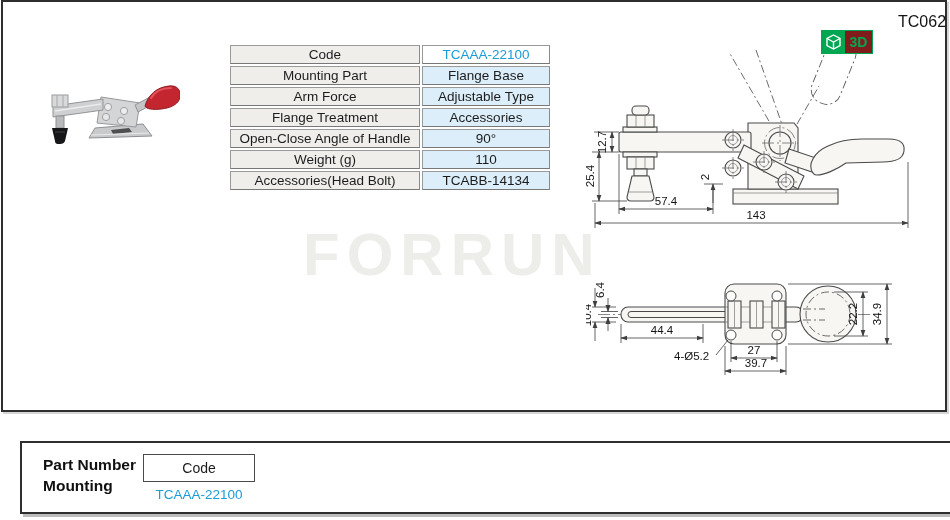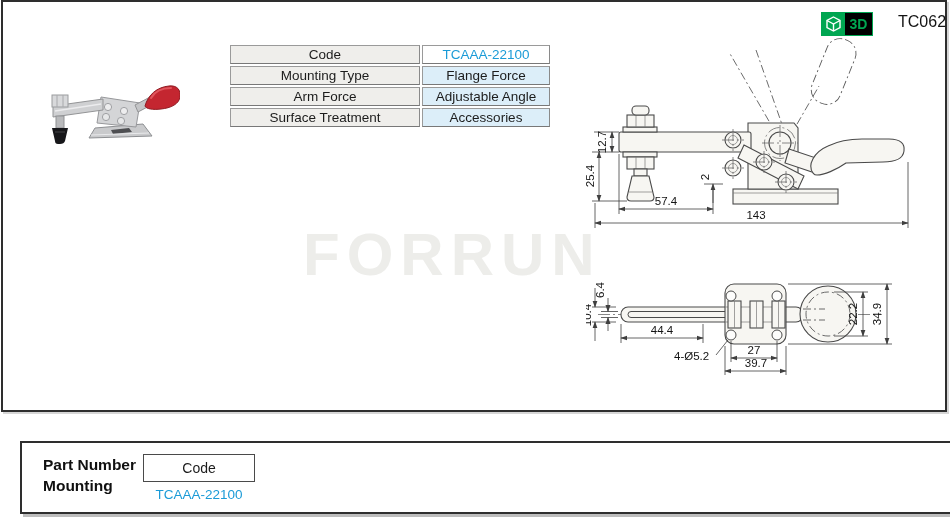--- a/index.html
+++ b/index.html
@@ -43,22 +43,22 @@
   #top-view{left:583px;top:258px;}
   .part{fill:#f7f6f2;stroke:#4a4a4a;stroke-width:1.1;}
   .ln{stroke:#4a4a4a;stroke-width:1;fill:none;}
   .thin{stroke:#7a7a7a;stroke-width:0.7;fill:none;}
   .dash{stroke:#5a5a5a;stroke-width:0.9;fill:none;stroke-dasharray:8 3 2 3;}
   .cdash{stroke:#6a6a6a;stroke-width:0.8;fill:none;stroke-dasharray:12 3 2 3;}
   .dim{stroke:#3f3f3f;stroke-width:0.8;fill:none;}
   text.d{font-family:"Liberation Sans",sans-serif;font-size:11.5px;fill:#141414;}
   
   .badge3d{
-    position:absolute;left:818px;top:10px;height:22px;display:flex;z-index:3;
-    border:1px solid #00a651;background:#000000;cursor:pointer;
+    position:absolute;left:818px;top:28px;height:22px;display:flex;z-index:3;
+    border:1px solid #00a651;background:#7f1d1d;cursor:pointer;
   }
   .badge-cube{width:23px;height:22px;background:#00a651;display:flex;align-items:center;justify-content:center;}
   .badge-text{width:27px;display:flex;align-items:center;justify-content:center;
     color:#00a651;font-weight:700;font-size:14px;}
   .doc-code{position:absolute;left:895px;top:11px;font-size:16px;color:#141414;z-index:3;}
   
   .pn-label{position:absolute;left:21px;top:11px;font-size:15.5px;font-weight:700;
     color:#101010;line-height:21px;}
   .code-box{position:absolute;left:121px;top:11px;width:112px;height:28px;
     box-sizing:border-box;border:1px solid #4a4a4a;display:flex;align-items:center;
@@ -103,30 +103,42 @@
     </g>
   </svg>
 
   <table class="spec-table">
     <tbody>
       <tr>
         <td class="lbl">Code</td>
         <td class="val code">TCAAA-22100</td>
       </tr>
       <tr>
-        <td class="lbl">Mounting Type</td>
-        <td class="val">Flange Force</td>
+        <td class="lbl">Mounting Part</td>
+        <td class="val">Flange Base</td>
       </tr>
       <tr>
         <td class="lbl">Arm Force</td>
-        <td class="val">Adjustable Angle</td>
-      </tr>
-      <tr>
-        <td class="lbl">Surface Treatment</td>
+        <td class="val">Adjustable Type</td>
+      </tr>
+      <tr>
+        <td class="lbl">Flange Treatment</td>
         <td class="val">Accessories</td>
+      </tr>
+      <tr>
+        <td class="lbl">Open-Close Angle of Handle</td>
+        <td class="val">90°</td>
+      </tr>
+      <tr>
+        <td class="lbl">Weight (g)</td>
+        <td class="val">110</td>
+      </tr>
+      <tr>
+        <td class="lbl">Accessories(Head Bolt)</td>
+        <td class="val">TCABB-14134</td>
       </tr>
     </tbody>
   </table>
 
   <svg id="side-view" class="drawing" width="330" height="205" viewBox="0 0 330 205">
     <defs>
       <marker id="arS" viewBox="0 0 10 10" refX="9" refY="5" markerWidth="9" markerHeight="9" orient="auto-start-reverse">
         <path d="M0,1.5 L10,5 L0,8.5 Z" fill="#3f3f3f"></path>
       </marker>
     </defs>

